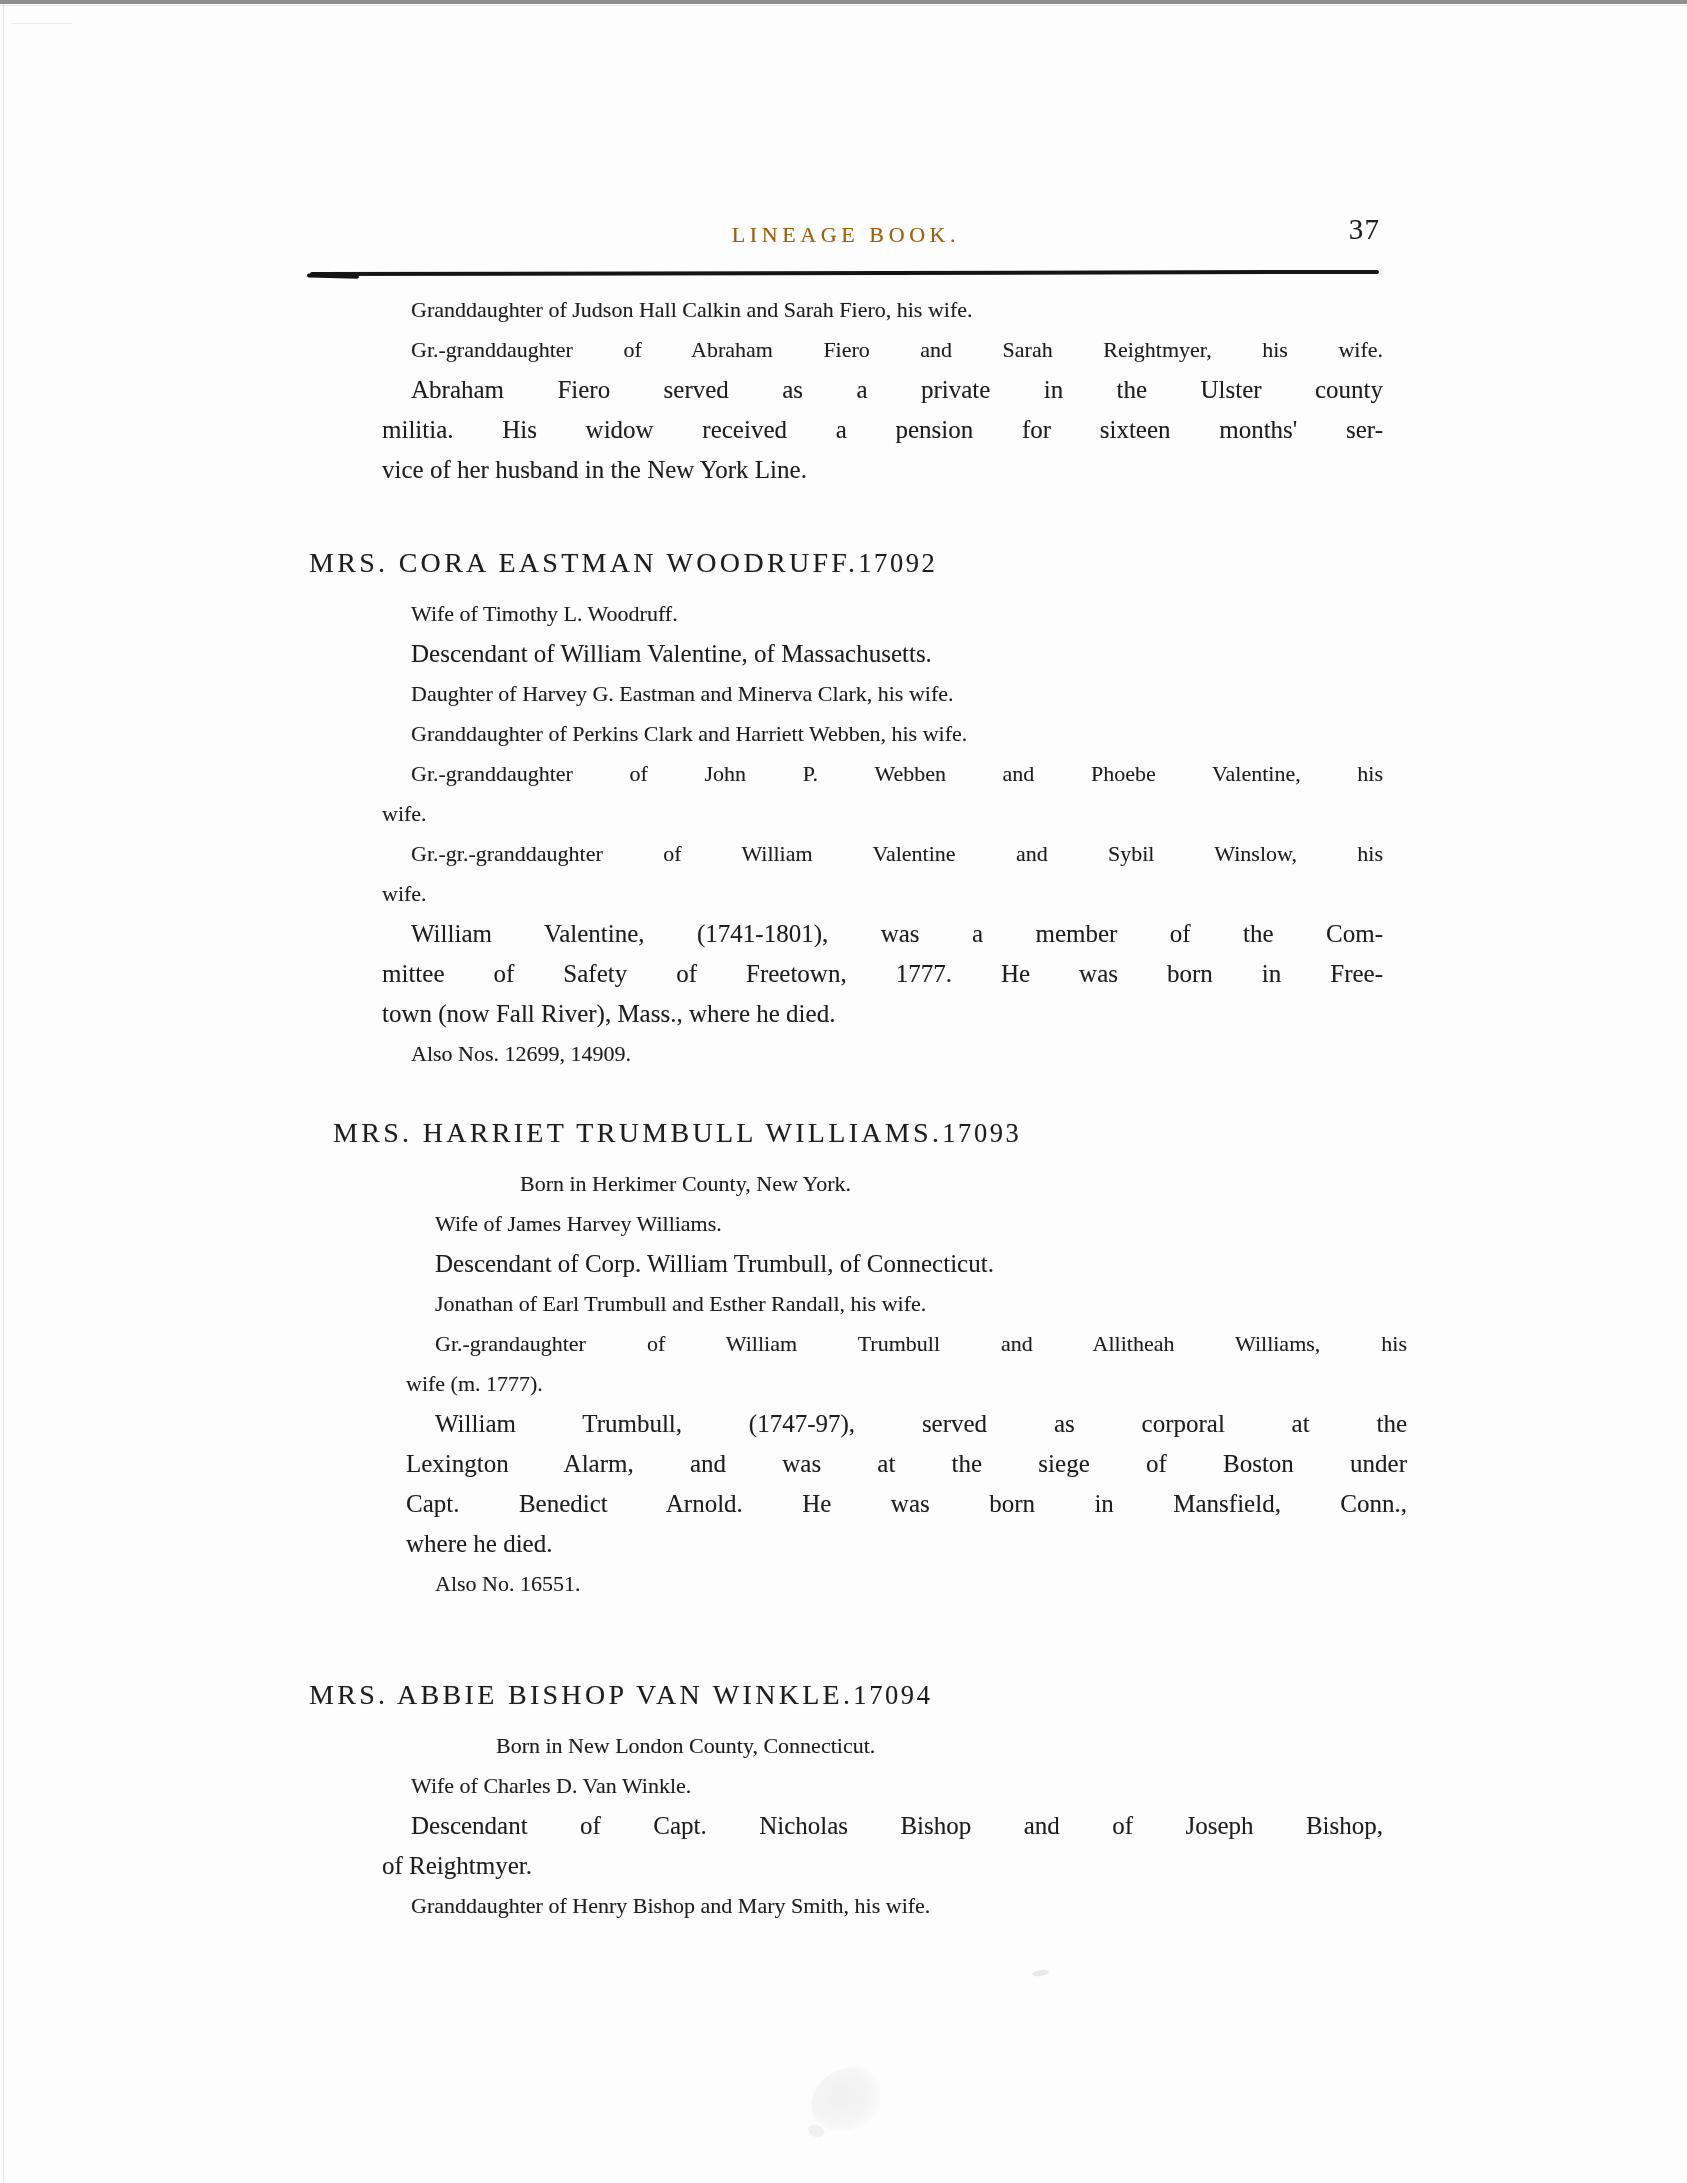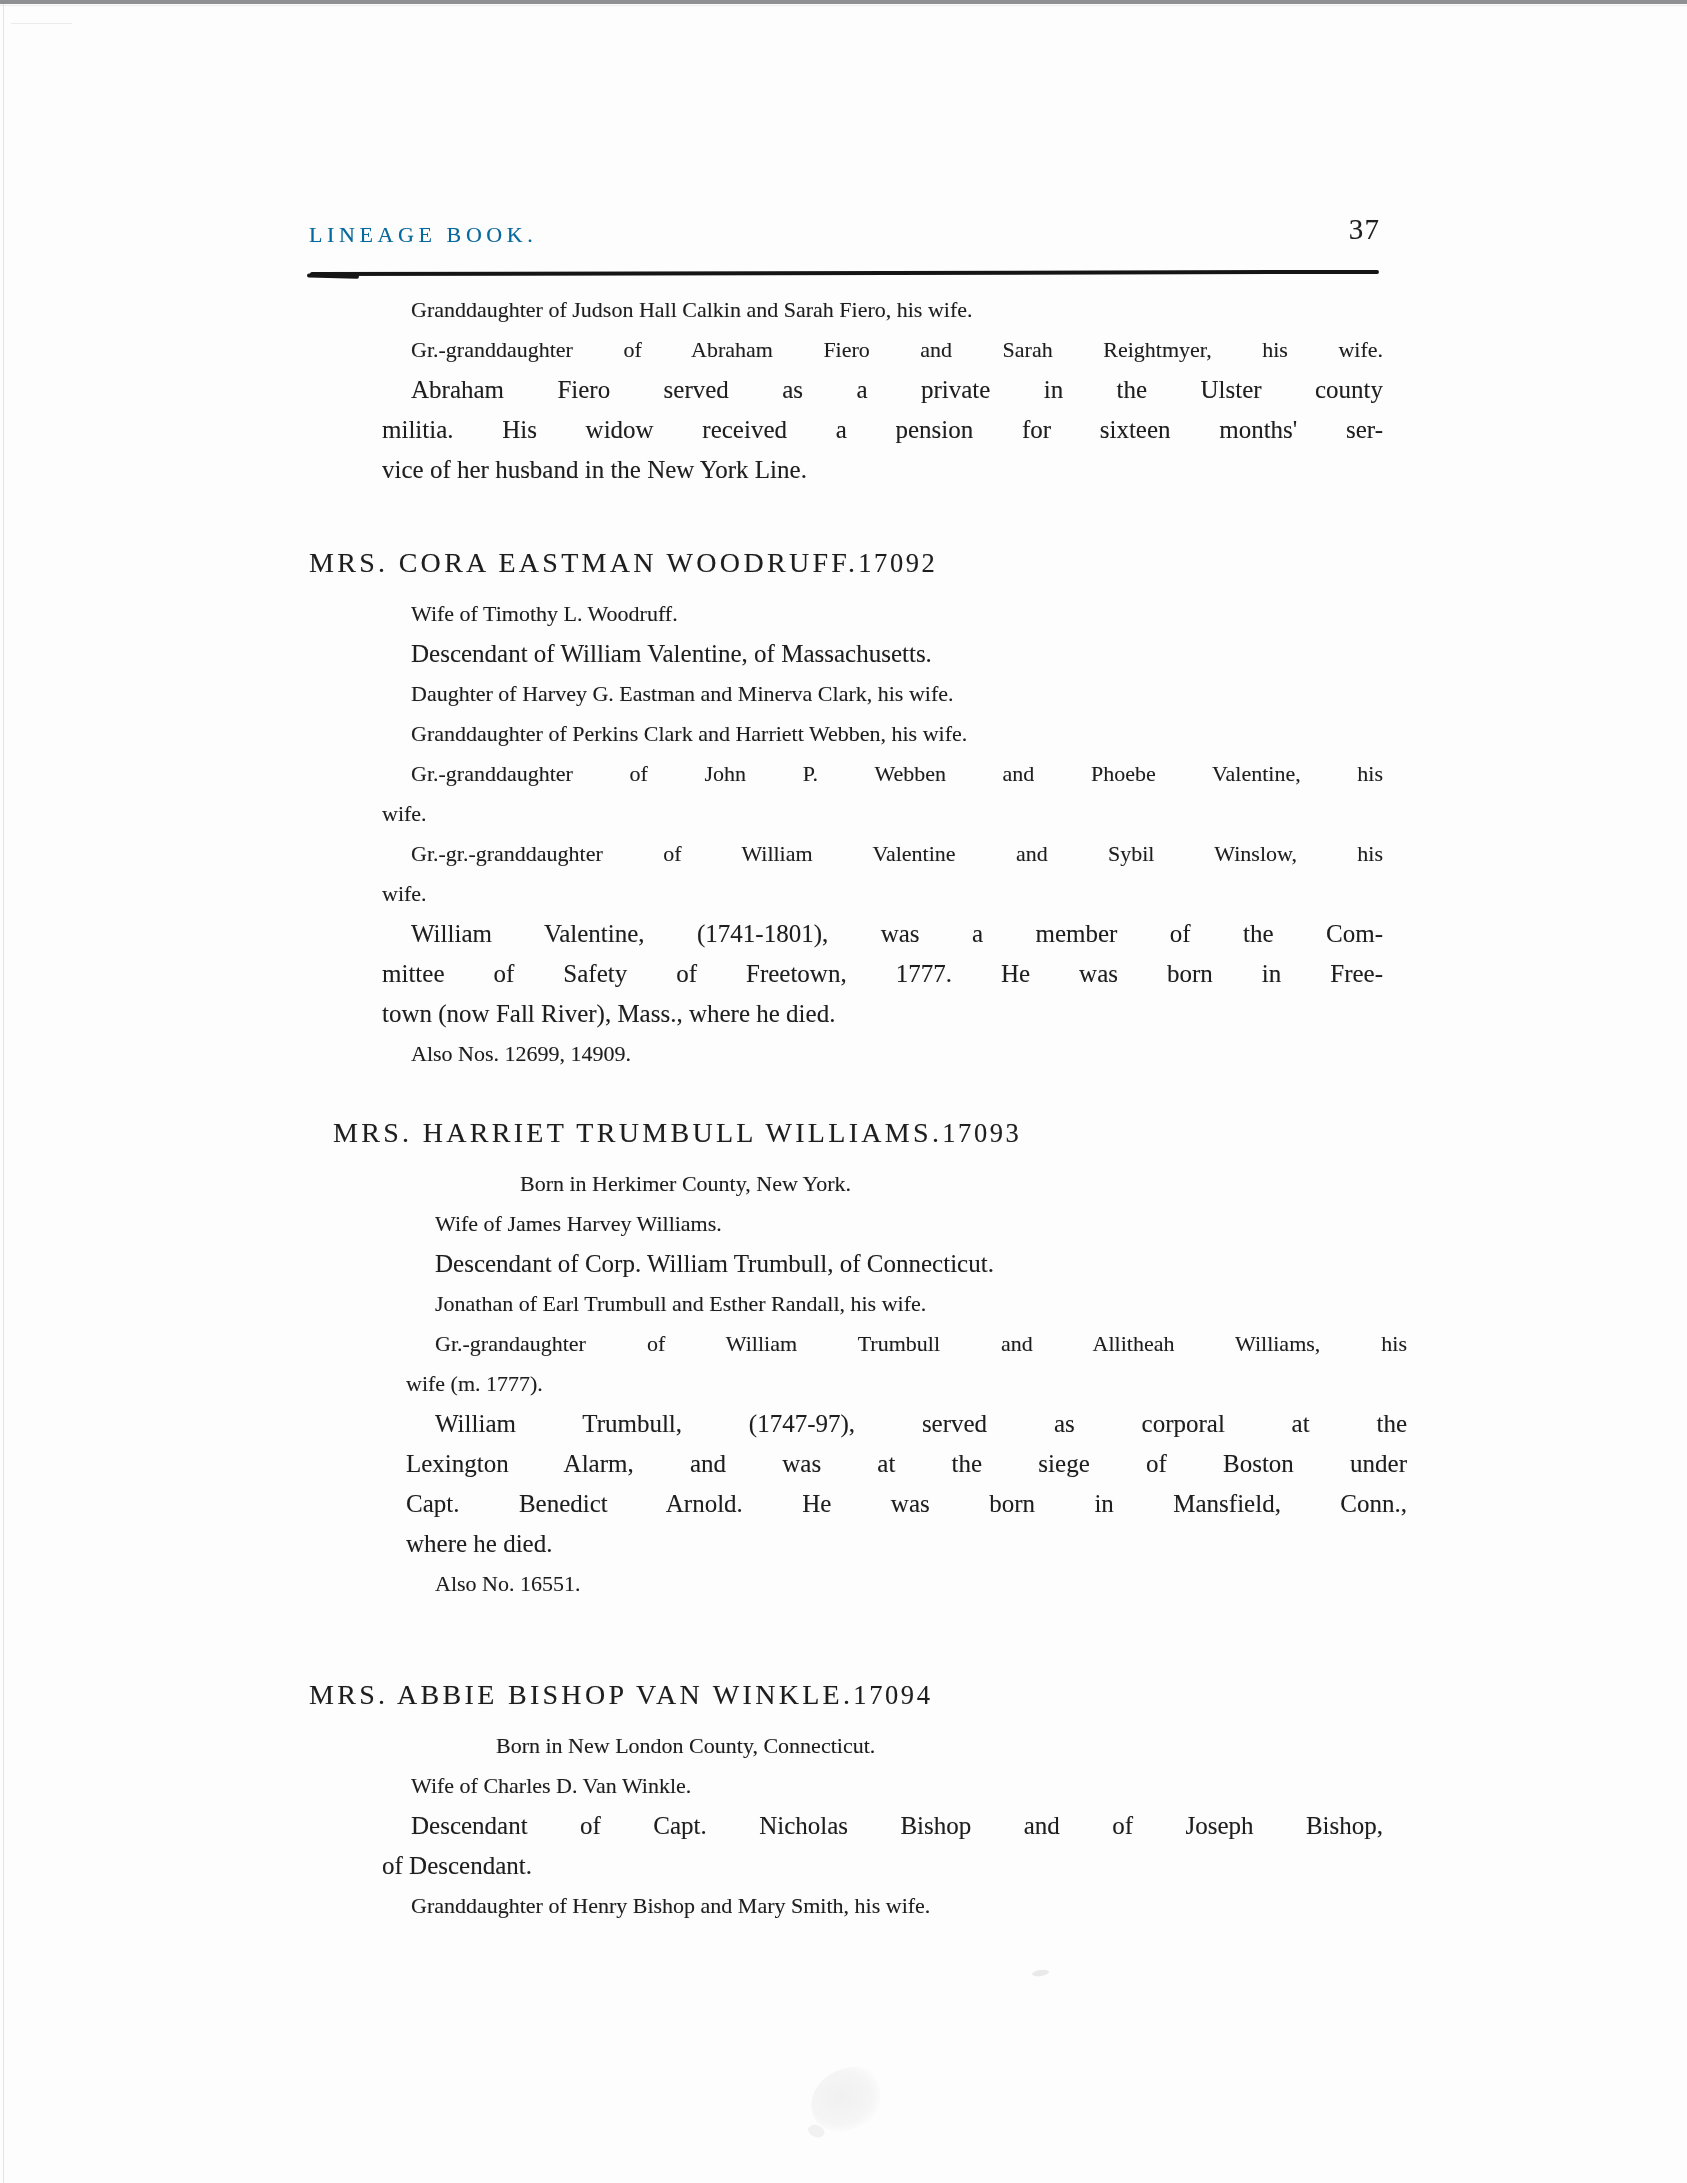--- a/index.html
+++ b/index.html
@@ -8,22 +8,22 @@
     font-family:"Liberation Serif", serif;color:#1e1e1e;overflow:hidden;
     text-shadow:0 0 0.7px rgba(20,20,20,.30);
   }
   .top-edge{position:absolute;top:0;left:0;right:0;height:4px;background:#8e9092;}
   .top-edge-hairline{position:absolute;top:5.3px;left:0;right:0;height:0.7px;background:#ececec;}
   .left-edge{position:absolute;top:4px;bottom:0;left:2.6px;width:1.3px;background:#e4e4e4;}
   .tl-artifact{position:absolute;top:22.5px;left:10.6px;width:61px;height:1.3px;background:#ebebeb;}
 
   .content{position:absolute;left:309px;top:0;width:1074px;height:2183px;}
 
-  .p-title{position:absolute;top:222px;left:0;width:100%;
-    font-size:22px;letter-spacing:4.6px;color:#0369a1;}
+  .p-title{position:absolute;top:222px;left:0;width:100%;text-align:center;
+    font-size:22px;letter-spacing:4.6px;color:#a16207;}
   .p-num{position:absolute;top:213px;right:2.6px;font-size:29px;letter-spacing:1.3px;}
 
   .rule{position:absolute;top:271px;left:1.3px;width:1069px;height:4px;background:#151515;
     border-radius:2px;transform:rotate(-0.12deg);}
   .rule::before{content:"";position:absolute;left:-2.6px;top:2px;width:52px;height:4px;
     background:#151515;border-radius:2px;transform:rotate(1.6deg);}
 
   .sec{position:absolute;left:0;width:100%;}
   .sec-cont{top:290px;}
   .sec-e1{top:539px;}
@@ -112,21 +112,21 @@
     </div>
 
     <div class="sec sec-e3">
       <div class="entry-head">
         <span class="entry-name">MRS. ABBIE BISHOP VAN WINKLE.</span>
         <span class="entry-num">17094</span>
       </div>
       <div class="ln sm ind-born">Born in New London County, Connecticut.</div>
       <div class="ln sm ind">Wife of Charles D. Van Winkle.</div>
       <div class="ln lg ind just">Descendant of Capt. Nicholas Bishop and of Joseph Bishop,</div>
-      <div class="ln lg m0">of Descendant.</div>
+      <div class="ln lg m0">of Reightmyer.</div>
       <div class="ln sm ind">Granddaughter of Henry Bishop and Mary Smith, his wife.</div>
     </div>
 
   </div>
 
   <div class="smudge"></div>
   <div class="watermark"></div>
 </div>
 
 

